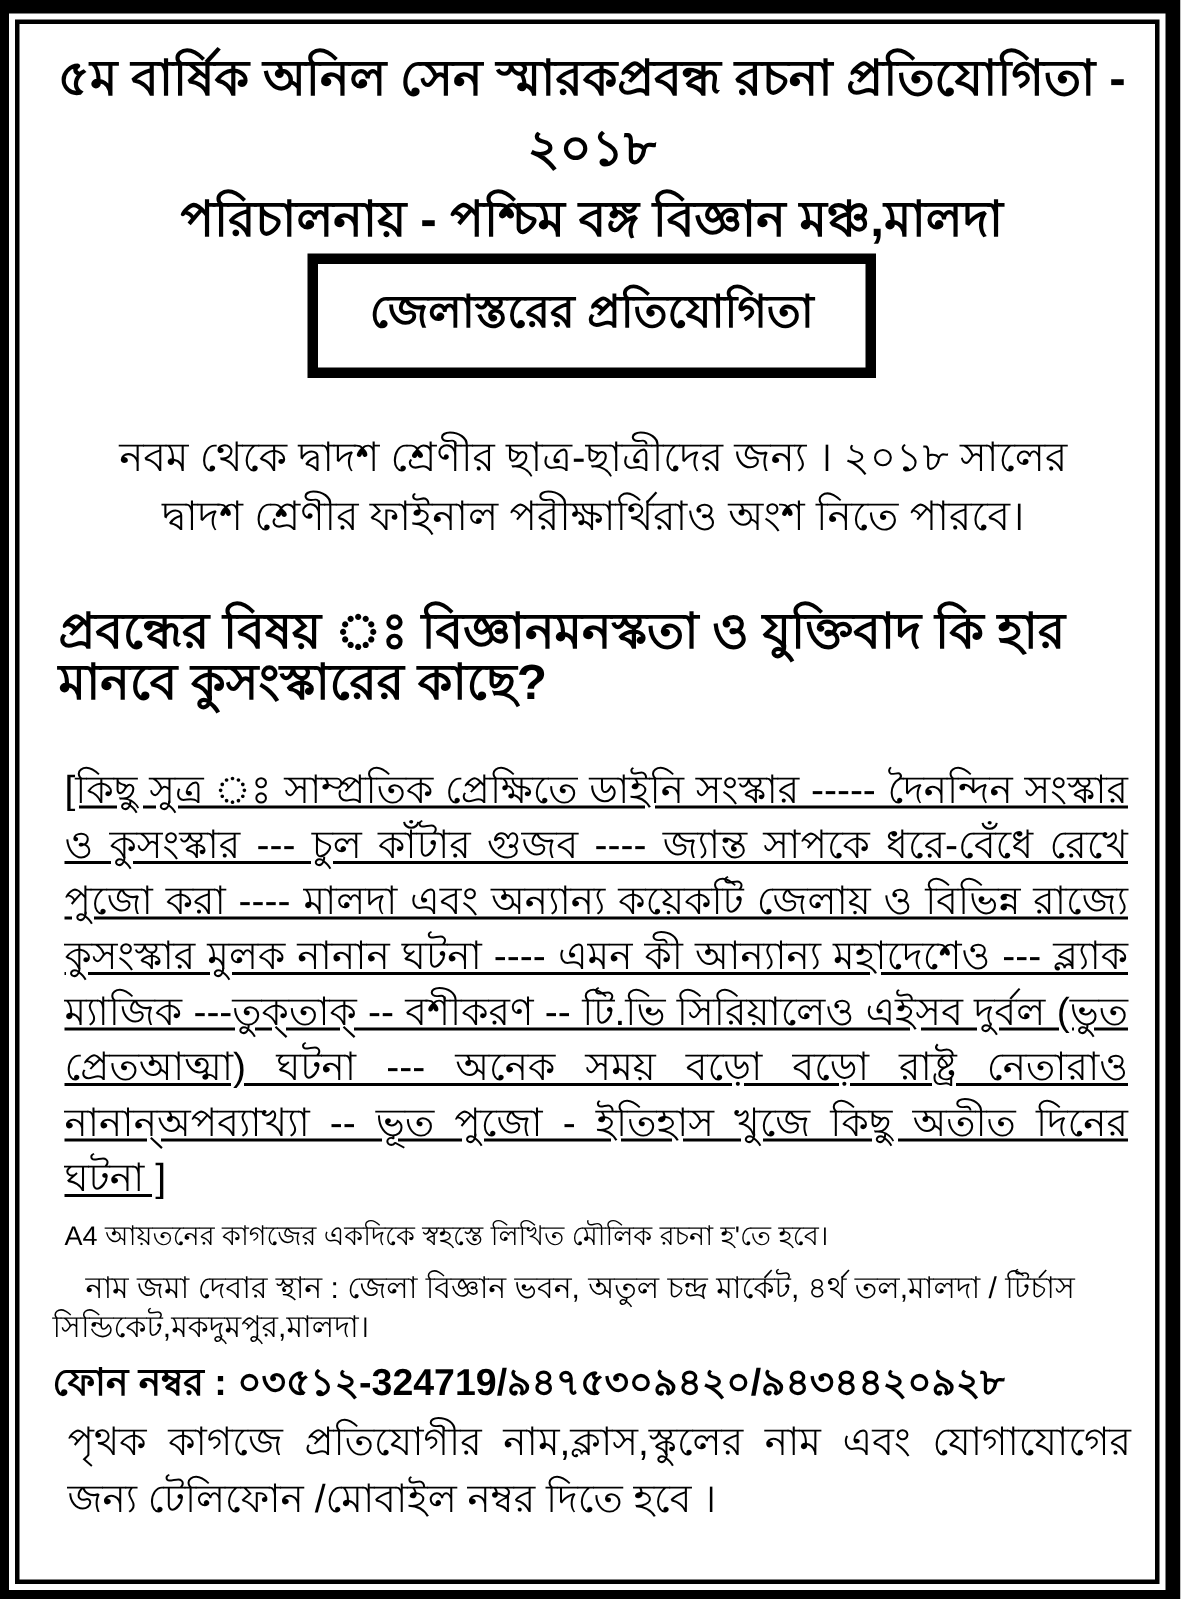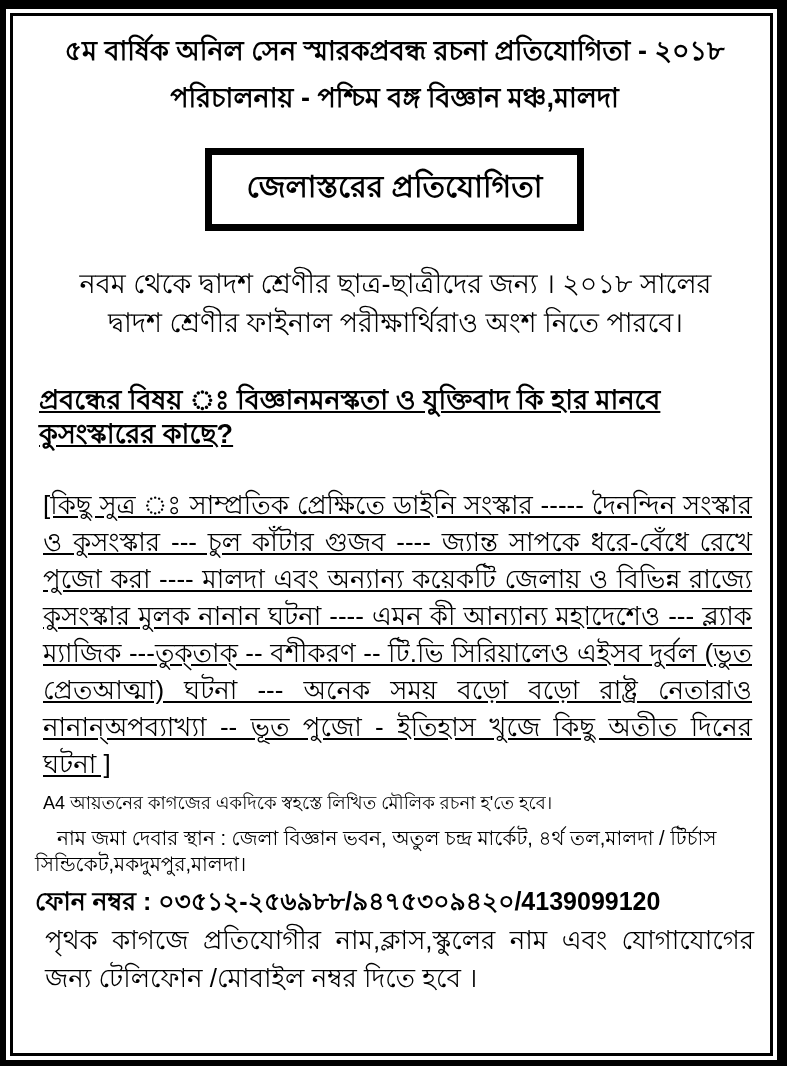--- a/index.html
+++ b/index.html
@@ -28,47 +28,45 @@
   .inner-frame {
     border: 3px solid #000;
     box-sizing: border-box;
     height: 100%;
     overflow: hidden;
     padding: 10px 14px 0 20px;
   }
   .title-block {
     text-align: center;
     font-weight: bold;
-    font-size: 27px;
+    font-size: 33px;
     line-height: 47px;
     margin-top: 2px;
   }
   .boxed-heading-wrap {
     text-align: center;
-    margin-top: 26px;
   }
   .boxed-heading {
     display: inline-block;
     border: 7px solid #000;
     padding: 8px 34px 10px 34px;
     font-weight: bold;
     font-size: 30px;
   }
   .eligibility {
     margin: 34px 34px 0 36px;
     font-size: 27px;
     line-height: 39px;
     text-align: center;
   }
   .topic-line {
     margin: 40px 6px 0 6px;
     font-weight: bold;
-    font-size: 27px;
+    font-size: 33px;
     line-height: 34px;
-    text-decoration: underline;
   }
   .hints {
     margin: 36px 4px 0 10px;
     font-size: 26px;
     line-height: 37px;
     text-align: justify;
     text-decoration: underline;
   }
   .format-block {
     margin: 2px 4px 0 10px;
@@ -116,18 +114,18 @@
     <div class="topic-line">প্রবন্ধের বিষয় ঃ বিজ্ঞানমনস্কতা  ও যুক্তিবাদ কি হার মানবে কুসংস্কারের কাছে?</div>
 
     <div class="hints">[কিছু সুত্র ঃ সাম্প্রতিক প্রেক্ষিতে ডাইনি সংস্কার ----- দৈনন্দিন সংস্কার ও কুসংস্কার --- চুল কাঁটার গুজব ---- জ্যান্ত সাপকে ধরে-বেঁধে রেখে পুজো করা ---- মালদা এবং অন্যান্য কয়েকটি জেলায় ও বিভিন্ন রাজ্যে কুসংস্কার মুলক নানান ঘটনা ---- এমন কী আন্যান্য মহাদেশেও --- ব্ল্যাক ম্যাজিক ---তুক্‌তাক্‌ -- বশীকরণ -- টি.ভি সিরিয়ালেও এইসব দুর্বল (ভুত প্রেতআত্মা) ঘটনা --- অনেক সময় বড়ো বড়ো রাষ্ট্র নেতারাও নানান্‌অপব্যাখ্যা -- ভূত পুজো - ইতিহাস খুজে কিছু অতীত দিনের ঘটনা ]</div>
 
     <div class="format-block">
       <div>A4 আয়তনের কাগজের একদিকে স্বহস্তে লিখিত মৌলিক রচনা হ'তে হবে।</div>
     </div>
 
     <div class="submission-place">নাম জমা দেবার স্থান : জেলা বিজ্ঞান ভবন, অতুল চন্দ্র মার্কেট, ৪র্থ তল,মালদা / টির্চাস সিন্ডিকেট,মকদুমপুর,মালদা।</div>
 
-    <div class="phone-line">ফোন নম্বর : ০৩৫১২-২৫৬৯৮৮/৯৪৭৫৩০৯৪২০/4139099120</div>
+    <div class="phone-line">ফোন নম্বর : ০৩৫১২-324719/৯৪৭৫৩০৯৪২০/৯৪৩৪৪২০৯২৮</div>
 
     <div class="contact-info">পৃথক কাগজে প্রতিযোগীর নাম,ক্লাস,স্কুলের নাম এবং যোগাযোগের জন্য টেলিফোন /মোবাইল নম্বর দিতে হবে ।</div>
 
   </div>
 </div>
 
 </body></html>

